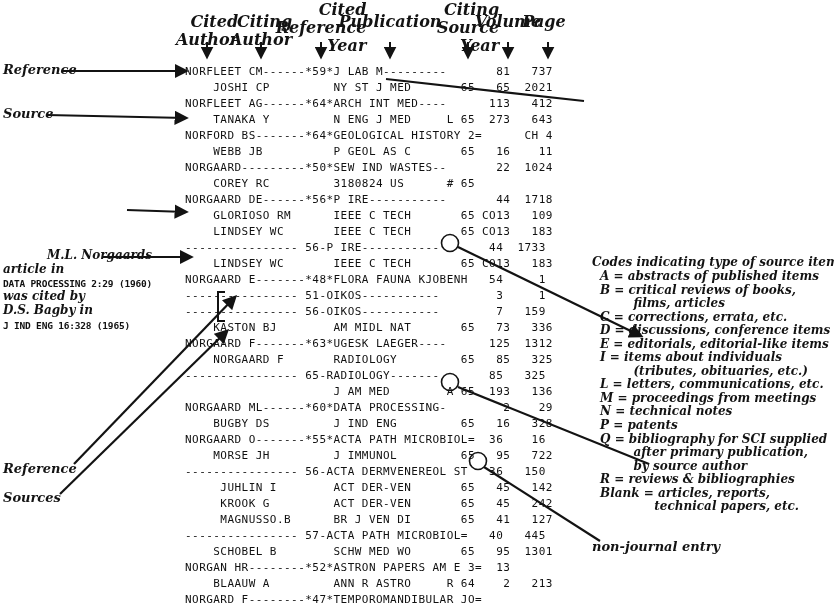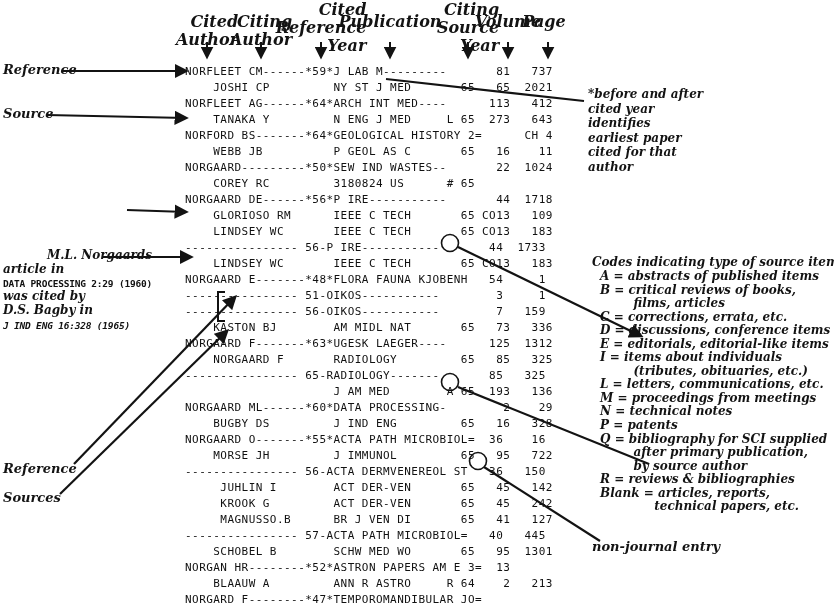--- a/index.html
+++ b/index.html
@@ -128,31 +128,25 @@
   <div class="bracket"></div>
 
   <div class="hand big" style="left:3px;top:62px;">Reference</div>
   <div class="hand big" style="left:3px;top:106px;">Source</div>
 
   <div class="hand md" style="left:3px;top:249px;margin-left:44px;">M.L. Norgaards</div>
   <div class="hand md" style="left:3px;top:263px;">article in</div>
   <div class="printsmall" style="left:3px;top:278px;">DATA PROCESSING 2:29 (1960)</div>
   <div class="hand md" style="left:3px;top:290px;">was cited by</div>
   <div class="hand md" style="left:3px;top:304px;text-align:right;">D.S. Bagby in</div>
-  <div class="printsmall" style="left:3px;top:320px;font-style:italic;">J IND ENG 16:328 (1965)</div>
+  <div class="printsmall" style="left:3px;top:320px;">J IND ENG 16:328 (1965)</div>
 
   <div class="hand big" style="left:3px;top:461px;">Reference</div>
   <div class="hand big" style="left:3px;top:490px;">Sources</div>
 
-  <div class="hand md" style="left:588px;top:87px;width:160px;line-height:14.6px;">*before and after
-cited year
-identifies
-earliest paper
-cited for that
-author</div>
 
   <div class="hand md" style="left:592px;top:256px;white-space:nowrap;">Codes indicating type of source item</div>
   <div class="hand codes" style="left:600px;top:270px;">A = abstracts of published items
 B = critical reviews of books,
         films, articles
 C = corrections, errata, etc.
 D = discussions, conference items
 E = editorials, editorial-like items
 I = items about individuals
         (tributes, obituaries, etc.)

